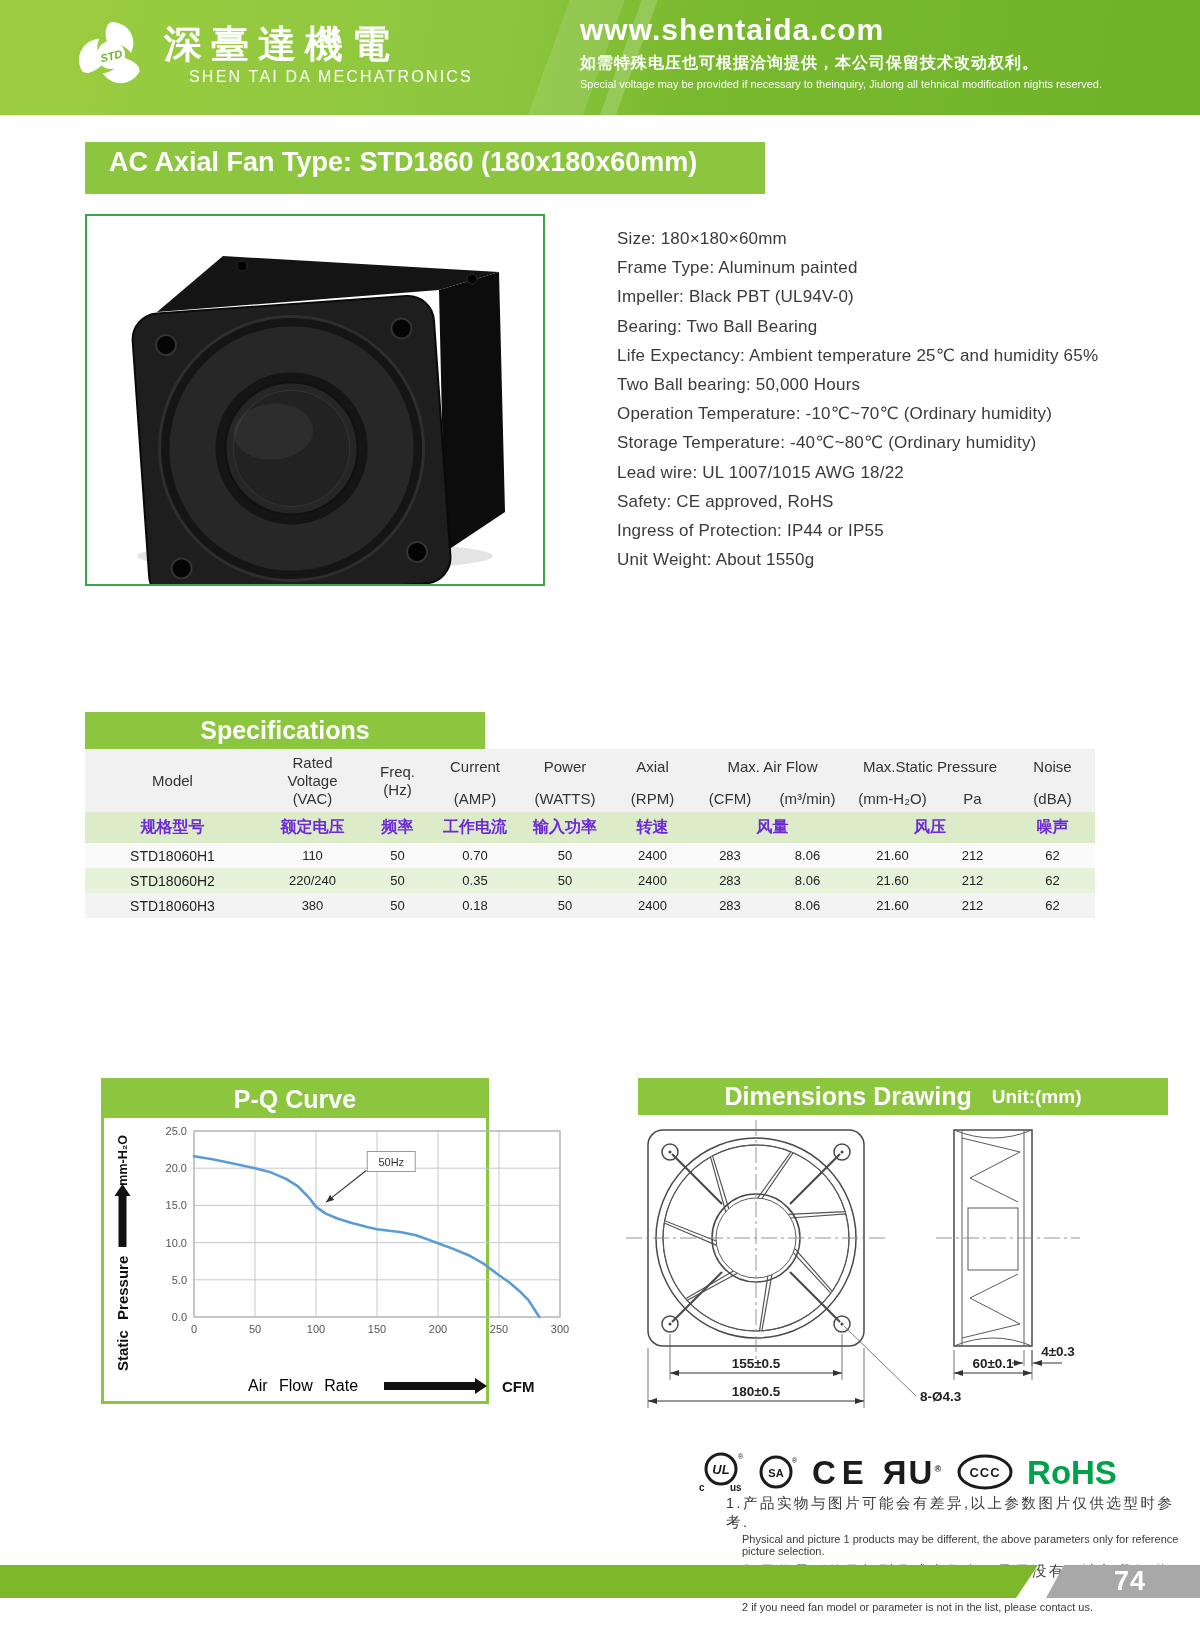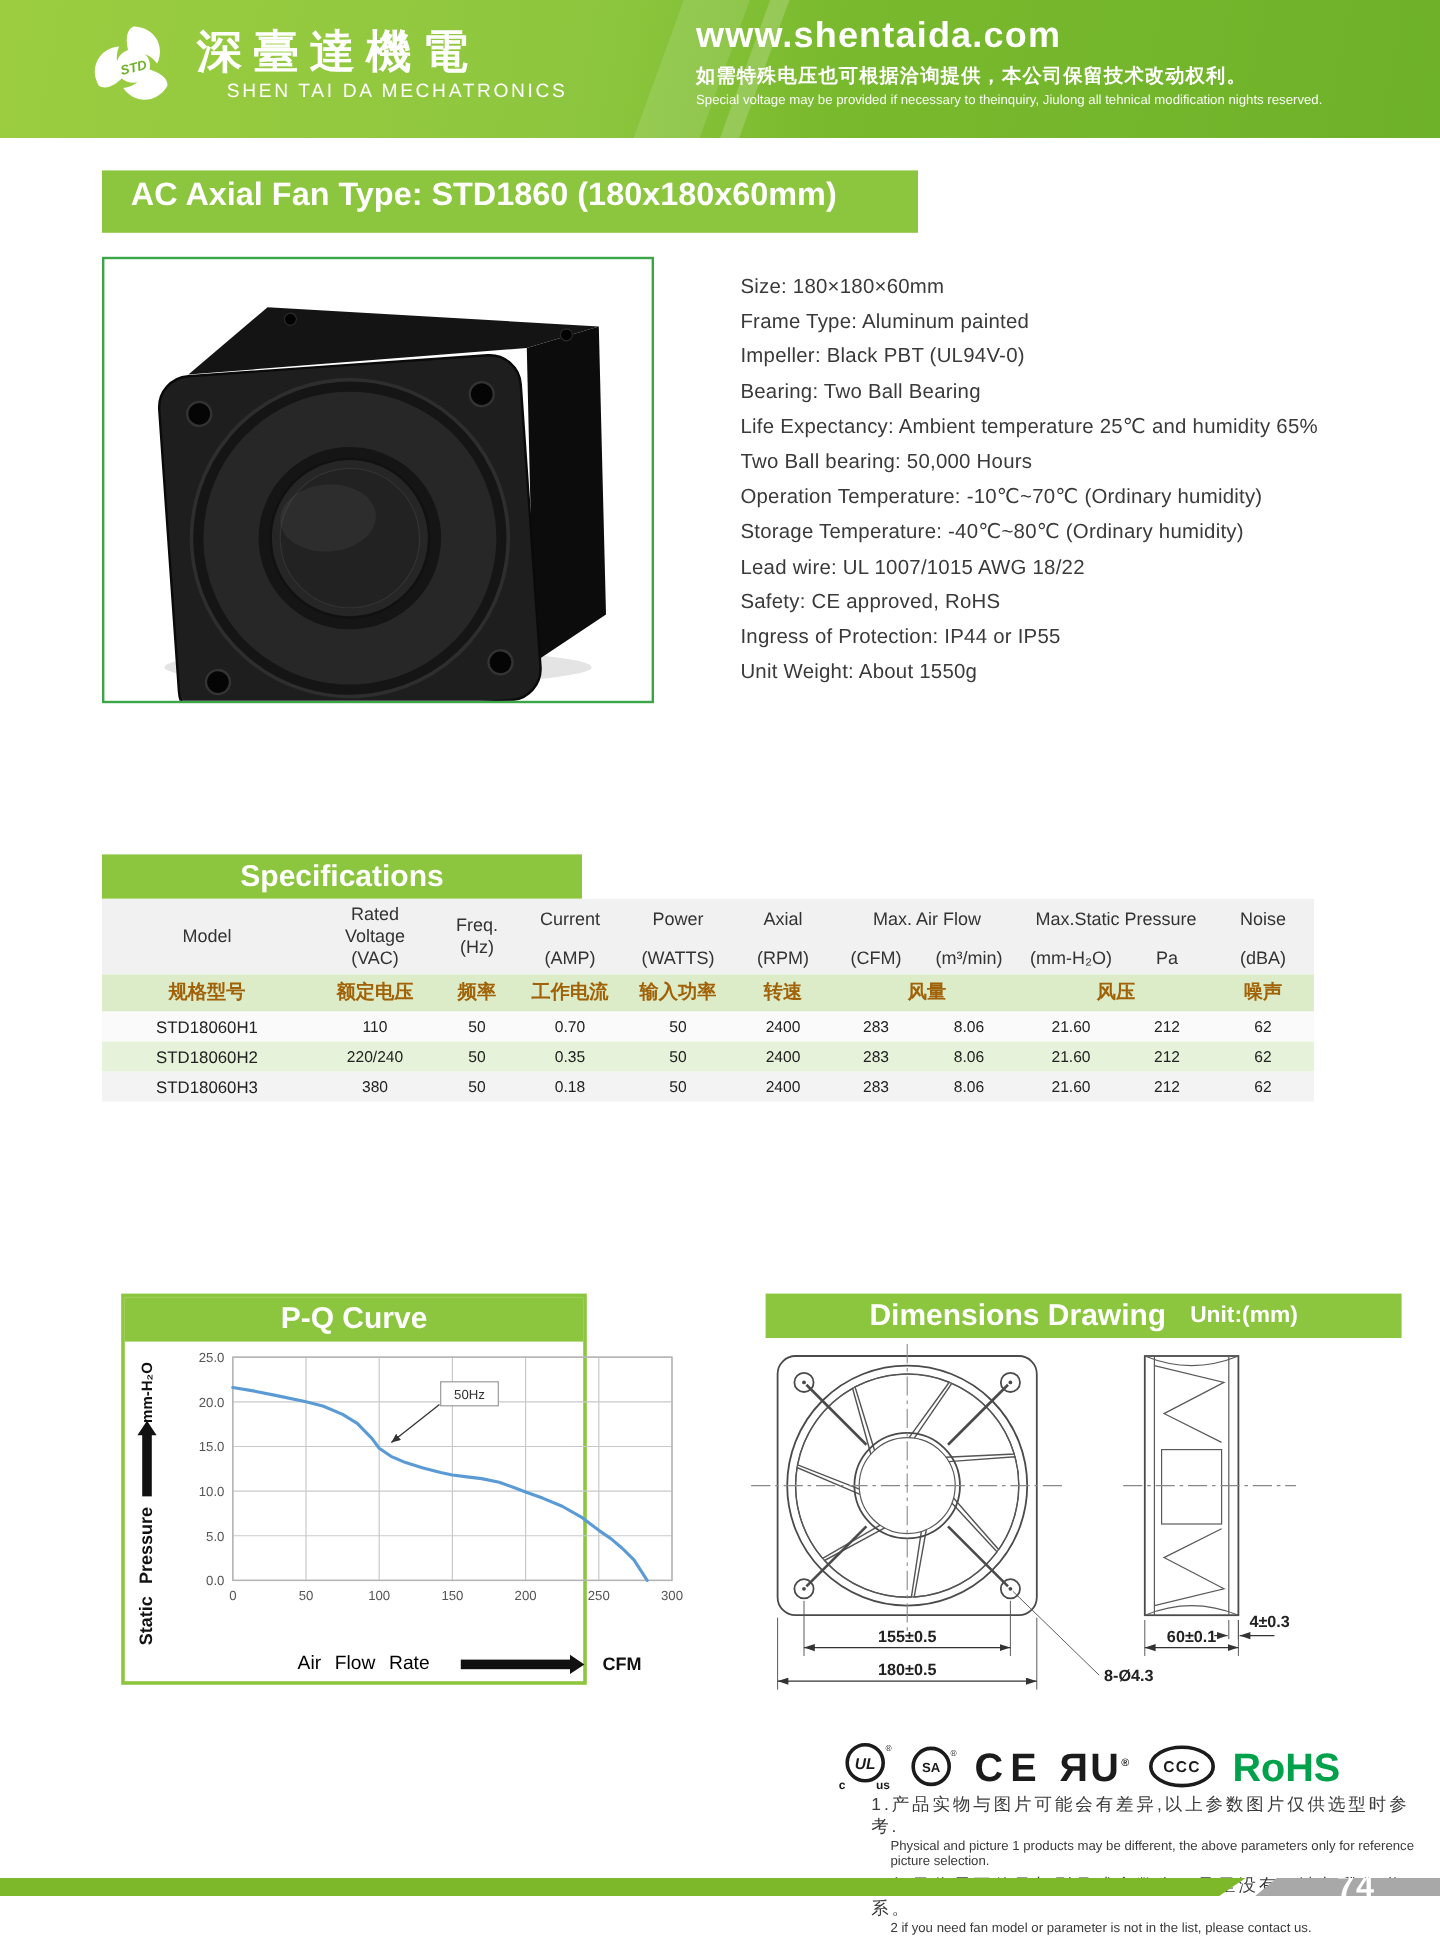--- a/index.html
+++ b/index.html
@@ -53,21 +53,21 @@
     text-align:center; height:37px; line-height:37px;
   }
   .spec-banner { left:85px; top:712px; width:400px; }
   .spec-table {
     position:absolute; left:85px; top:749px; width:1010px;
     border-collapse:collapse; table-layout:fixed; text-align:center;
   }
   .spec-table td { vertical-align:middle; padding:1px 0; }
   .spec-table tr.h-en1 td, .spec-table tr.h-en2 td { background:#f1f1f1; font-size:15px; color:#333; line-height:18px; }
   .spec-table tr.h-en1 { height:36px; } .spec-table tr.h-en2 { height:27px; }
-  .spec-table tr.h-cn td { background:#dcebc8; font-size:16px; font-weight:600; color:#a16207; height:31px; }
+  .spec-table tr.h-cn td { background:#dcebc8; font-size:16px; font-weight:600; color:#6d28d9; height:31px; }
   .spec-table tr.dr td { font-size:13px; color:#222; height:25px; }
   .spec-table tr.dr td:first-child { font-size:14px; }
   .spec-table tr.r0 td { background:#fafafa; }
   .spec-table tr.r1 td { background:#e6f2da; }
   .spec-table tr.r2 td { background:#f3f3f3; }
   .pre { white-space:pre-line; }
 
   
   .pq-box {
     position:absolute; left:101px; top:1078px; width:388px; height:326px;
@@ -123,21 +123,21 @@
   .tiny { font-size:7px; }
   .csaT { font-weight:bold; font-size:11px; }
   .cccT { font-weight:bold; font-size:13px; letter-spacing:1px; }
 
   
   .notes { position:absolute; left:726px; top:1492px; width:470px; }
   .note-cn { font-size:14.5px; letter-spacing:2.5px; color:#3a3a3a; font-weight:500; margin-top:2px; }
   .note-en { font-size:11px; color:#3a3a3a; margin:1px 0 5px 16px; }
 
   
-  .footer-bar { position:absolute; left:0; top:1565px; width:1200px; height:15px; }
+  .footer-bar { position:absolute; left:0; top:1565px; width:1200px; height:33px; }
   .fb-green {
     position:absolute; left:0; top:0; width:1038px; height:100%; background:#7cb829;
     clip-path:polygon(0 0,100% 0,calc(100% - 22px) 100%,0 100%);
   }
   .fb-gray {
     position:absolute; left:1046px; right:0; top:0; height:100%; background:#a8a8a8;
     clip-path:polygon(18px 0,100% 0,100% 100%,0 100%);
     display:flex; align-items:center; justify-content:center; padding-left:14px;
   }
   .fb-num { font-size:27px; font-weight:bold; color:#fff; letter-spacing:1px; }

